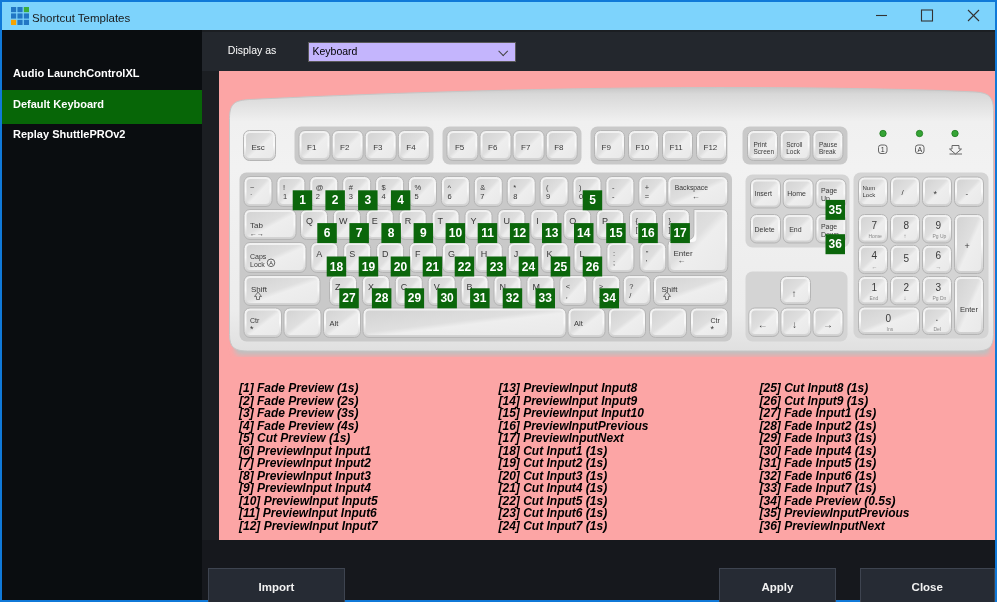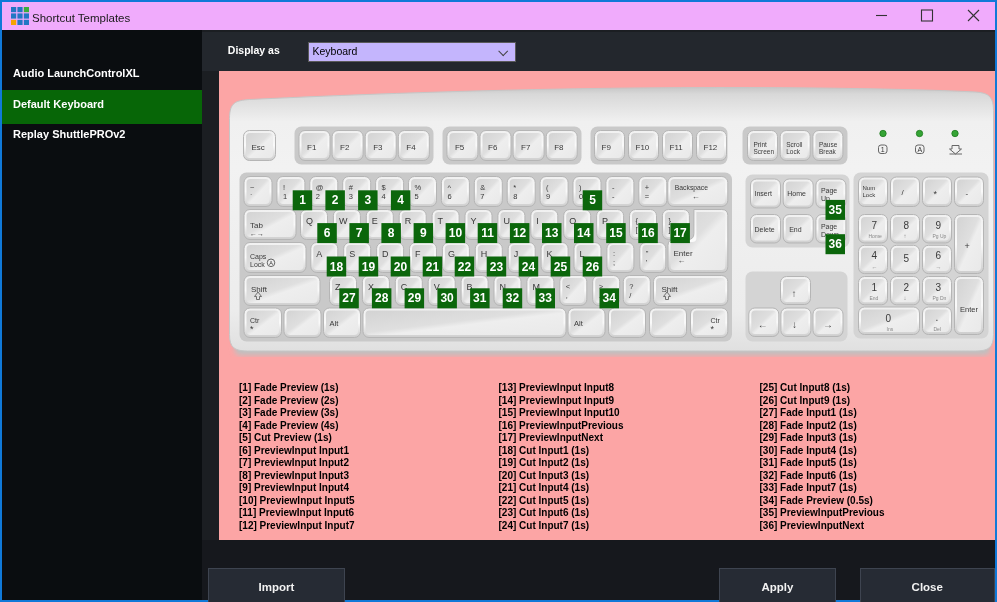--- a/index.html
+++ b/index.html
@@ -1,30 +1,30 @@
 <!DOCTYPE html>
 <html><head><meta charset="utf-8"><style>
 * { margin:0; padding:0; box-sizing:border-box; }
 html,body { width:997px; height:602px; overflow:hidden; }
 body { font-family:"Liberation Sans", sans-serif; position:relative; background:#fff; }
 #win { position:absolute; inset:0; border:2px solid #1079d8; }
-#titlebar { position:absolute; left:2px; top:2px; right:2px; height:36px; background:#f0abfc; }
+#titlebar { position:absolute; left:2px; top:2px; right:2px; height:36px; background:#7dd3fc; }
 #title { position:absolute; left:30px; top:9.5px; font-size:11.5px; color:#1a1a1a; }
 #content { position:absolute; left:2px; right:2px; top:30px; bottom:2px; background:#1b1e22; }
 #sidebar { position:absolute; left:0; top:0; width:199.5px; bottom:0; background:#0a0d10; }
 .sbitem { position:absolute; left:0; width:100%; height:29px; line-height:29px; padding-left:11px; color:#fff; font-weight:bold; font-size:11px; }
 #dispbar { position:absolute; left:199.5px; top:1.5px; right:0; height:39px; background:#23272d; }
-#displabel { position:absolute; left:26.3px; top:12.1px; color:#fff; font-weight:bold; font-size:10.5px; }
+#displabel { position:absolute; left:26.3px; top:12.1px; color:#fff; font-weight:normal; font-size:10.5px; }
 #dropdown { position:absolute; left:106px; top:10.5px; width:208.5px; height:20px; background:#c4b5fd; border:1.5px solid #5a5a5a; }
 #dropdown span { position:absolute; left:4px; top:2.4px; font-size:10.5px; color:#000; }
 #chev { position:absolute; right:9px; top:5px; width:7px; height:7px; border-right:1.6px solid #444; border-bottom:1.6px solid #444; transform:rotate(45deg); transform-origin:60% 60%; }
 #white { position:absolute; left:199.5px; top:40.5px; right:0; height:469px; background:#fca5a5;margin-left:17px; }
 #botbar { position:absolute; left:199.5px; bottom:0; right:0; height:60.5px; background:#16181d; }
 .btn { position:absolute; top:14px; height:38px; background:#262b34; border:1px solid #3e4450; color:#f2f2f2; font-weight:bold; font-size:11.5px; text-align:center; line-height:36px;margin-top:14px; }
-.col { position:absolute; top:311.7px; font-size:10px; font-weight:bold; color:#000; line-height:12.5px; white-space:nowrap; }
+.col { position:absolute; top:311.7px; font-size:12px; font-weight:bold; color:#000; line-height:12.5px; white-space:nowrap;font-style:italic; }
 svg text { font-family:"Liberation Sans", sans-serif; }
 </style></head>
 <body>
 <div id="win"></div>
 <div id="titlebar">
   <svg width="993" height="28" style="position:absolute;left:0;top:0">
     <g>
       <rect x="9" y="5" width="5.2" height="5.2" fill="#2277c4"></rect>
         <rect x="15.4" y="5" width="5.2" height="5.2" fill="#2277c4"></rect>
         <rect x="21.8" y="5" width="5.2" height="5.2" fill="#3cae3c"></rect>

